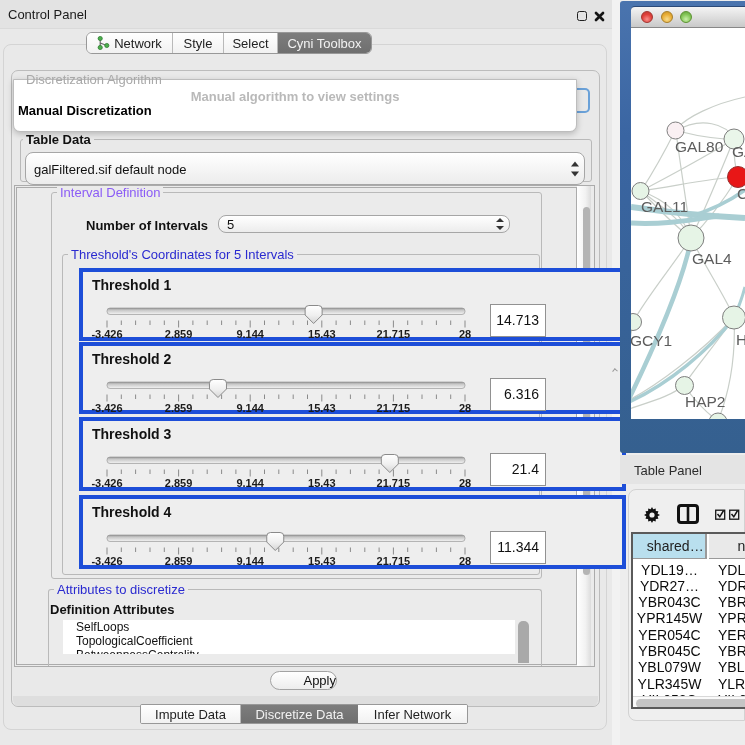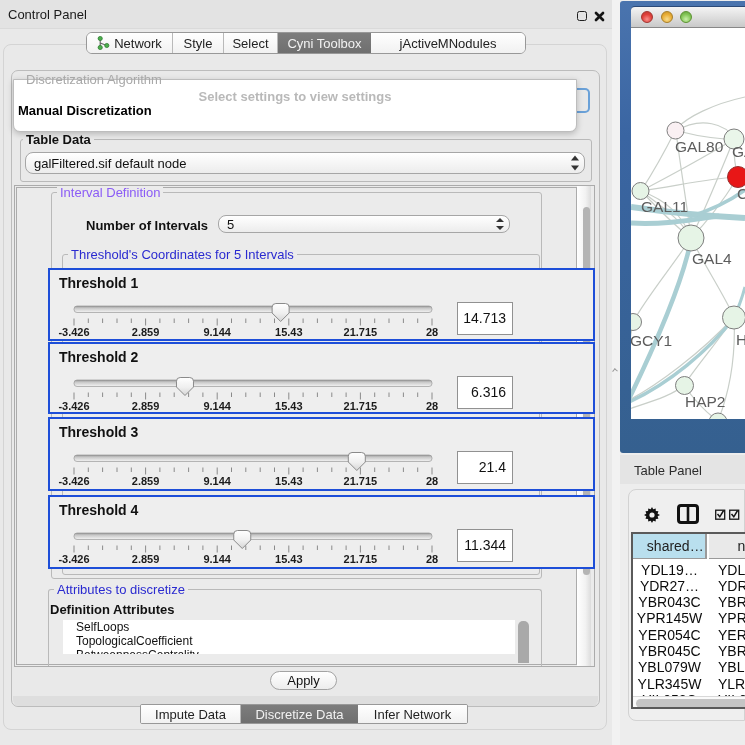--- a/index.html
+++ b/index.html
@@ -33,29 +33,29 @@
 #popup .r2{position:absolute;left:4px;top:23px;font-weight:bold;color:#000}
 #popup .r3{position:absolute;left:4px;top:38px;color:#000}
 #dalgo{left:26px;top:72px;color:#a8a8a8;font-size:13px;z-index:5}
 #combofrag{left:577px;top:88px;width:13px;height:25px;border:2px solid #6aa1d8;border-left:none;border-radius:0 5px 5px 0;background:#e8e8e8}
 
 #scrollpane{left:14px;top:185px;width:581px;height:482px;border:1px solid #ababab;background:#ebebeb}
 #innerpanel{left:16px;top:187px;width:561px;height:478px;border:1px solid #ababab;background:#ebebeb}
 #vsb{left:577px;top:186px;width:14px;height:480px;background:linear-gradient(90deg,#ffffff,#f2f2f2 60%,#dcdcdc)}
 #vsbthumb{left:583px;top:207px;width:7px;height:368px;background:#b4b4b4;border-radius:4.5px}
 
-.thp{position:absolute;left:48px;width:547px;border:2px solid #1d4ed8;background:#eeeeee}
+.thp{position:absolute;left:79px;width:547px;border:4px solid #1d4ed8;background:#eeeeee}
 .thlab{position:absolute;left:9px;top:5px;font-weight:bold;font-size:14px}
 .valbox{position:absolute;left:407px;top:32px;width:56px;height:33px;background:#fff;border:1.5px solid #919191;font-size:14px;text-align:right;line-height:30px;padding-right:6px}
 
 #attrlist{left:63px;top:620px;width:452px;height:34px;background:#fff;overflow:hidden;font-size:12px}
 #attrlist div{padding-left:13px;line-height:13.4px;padding-top:.6px}
 #attrsb{left:518px;top:621px;width:11px;height:42px;background:#a9a9a9;border-radius:5px 5px 0 0}
 
-#apply{left:270px;top:671px;width:67px;height:19px;border:1px solid #a3a3a3;border-radius:9.5px;background:linear-gradient(#ffffff,#ededed);text-align:center;line-height:17px;font-size:13px;color:#111}
+#apply{left:270px;top:671px;width:67px;height:19px;border:1px solid #a3a3a3;border-radius:9.5px;background:linear-gradient(#ffffff,#ededed);text-align:right;line-height:17px;font-size:13px;color:#111}
 #bottabs{left:140px;top:704px;height:20px;display:flex;border:1px solid #989898;border-radius:2px;background:#fdfdfd;overflow:hidden}
 
 #rightgap{left:612px;top:0;width:8px;height:745px;background:#f2f2f2}
 #bluewin{left:620px;top:1px;width:125px;height:452px;background:linear-gradient(180deg,#4a74ae,#3a65a2 30%,#35608f 100%);border-radius:3px 0 0 3px}
 #bluewin .shadow{position:absolute;left:11px;top:392px;width:114px;height:6px;background:linear-gradient(#24406b,rgba(36,64,107,0))}
 #mactitle{left:631px;top:6px;width:114px;height:22px;background:linear-gradient(#f4f4f4,#c9c9c9);border-bottom:1px solid #888;border-top:1px solid #2c4a78;border-radius:4px 0 0 0}
 .tl{position:absolute;top:11px;width:12px;height:12px;border-radius:50%}
 #canvas{left:631px;top:28px;width:128px;height:391px;background:#fff;overflow:hidden}
 #tppanelbar{left:620px;top:455px;width:125px;height:29px;background:#e4e4e4}
 #tppanelbar span{position:absolute;left:14px;top:8px;font-size:13px;color:#2c2c2c}
@@ -92,26 +92,25 @@
         <path d="M3.2,2.5 L3.2,11.5 M3.2,7 L9.8,9.5" stroke="#6a6a6a" stroke-width="1.2" fill="none"></path>
         <g fill="#4cae4c" stroke="#2f7d32" stroke-width="0.8">
           <circle cx="3.2" cy="2.5" r="2.1"></circle>
           <circle cx="3.2" cy="11.5" r="2.1"></circle>
           <circle cx="9.8" cy="9.5" r="2.1"></circle>
         </g>
       </svg>Network</div>
   <div class="tab" style="width:51px">Style</div>
   <div class="tab" style="width:54px">Select</div>
   <div class="tab sel" style="width:93px">Cyni Toolbox</div>
-  <div class="tab" style="width:154px">jActiveMNodules</div>
 </div>
 
 <div class="group" style="left:20px;top:139px;width:572px;height:43px"></div>
 <div class="gtitle" style="left:23px;top:133px;font-weight:bold">Table Data</div>
-<div class="combo" style="left:25px;top:152px;width:560px;height:22px">
+<div class="combo" style="left:25px;top:152px;width:560px;height:33px">
     <span class="cv">galFiltered.sif default node</span>
     <span class="spin">
       <i class="up"></i>
       <i class="dn"></i>
     </span>
   </div>
 
 <div class="abs" id="scrollpane"></div>
 <div class="abs" id="innerpanel"></div>
 <div class="abs" id="vsb"></div>
@@ -392,17 +391,17 @@
       <span class="c2">YIL0</span>
     </div>
   <div id="hsb">
       <div id="hsbthumb"></div>
     </div>
 </div>
 
 <div class="abs" id="dalgo">Discretization Algorithm</div>
 <div class="abs" id="combofrag"></div>
 <div class="abs" id="popup">
-  <div class="r1">Select settings to view settings</div>
+  <div class="r1">Manual algorithm to view settings</div>
   <div class="r2">Manual Discretization</div>
 </div>
 
 <div class="abs" style="left:613px;top:369px;width:4px;height:4px;border-left:1px solid #9a9a9a;border-top:1px solid #9a9a9a;transform:rotate(40deg)"></div>
 
 </body></html>

